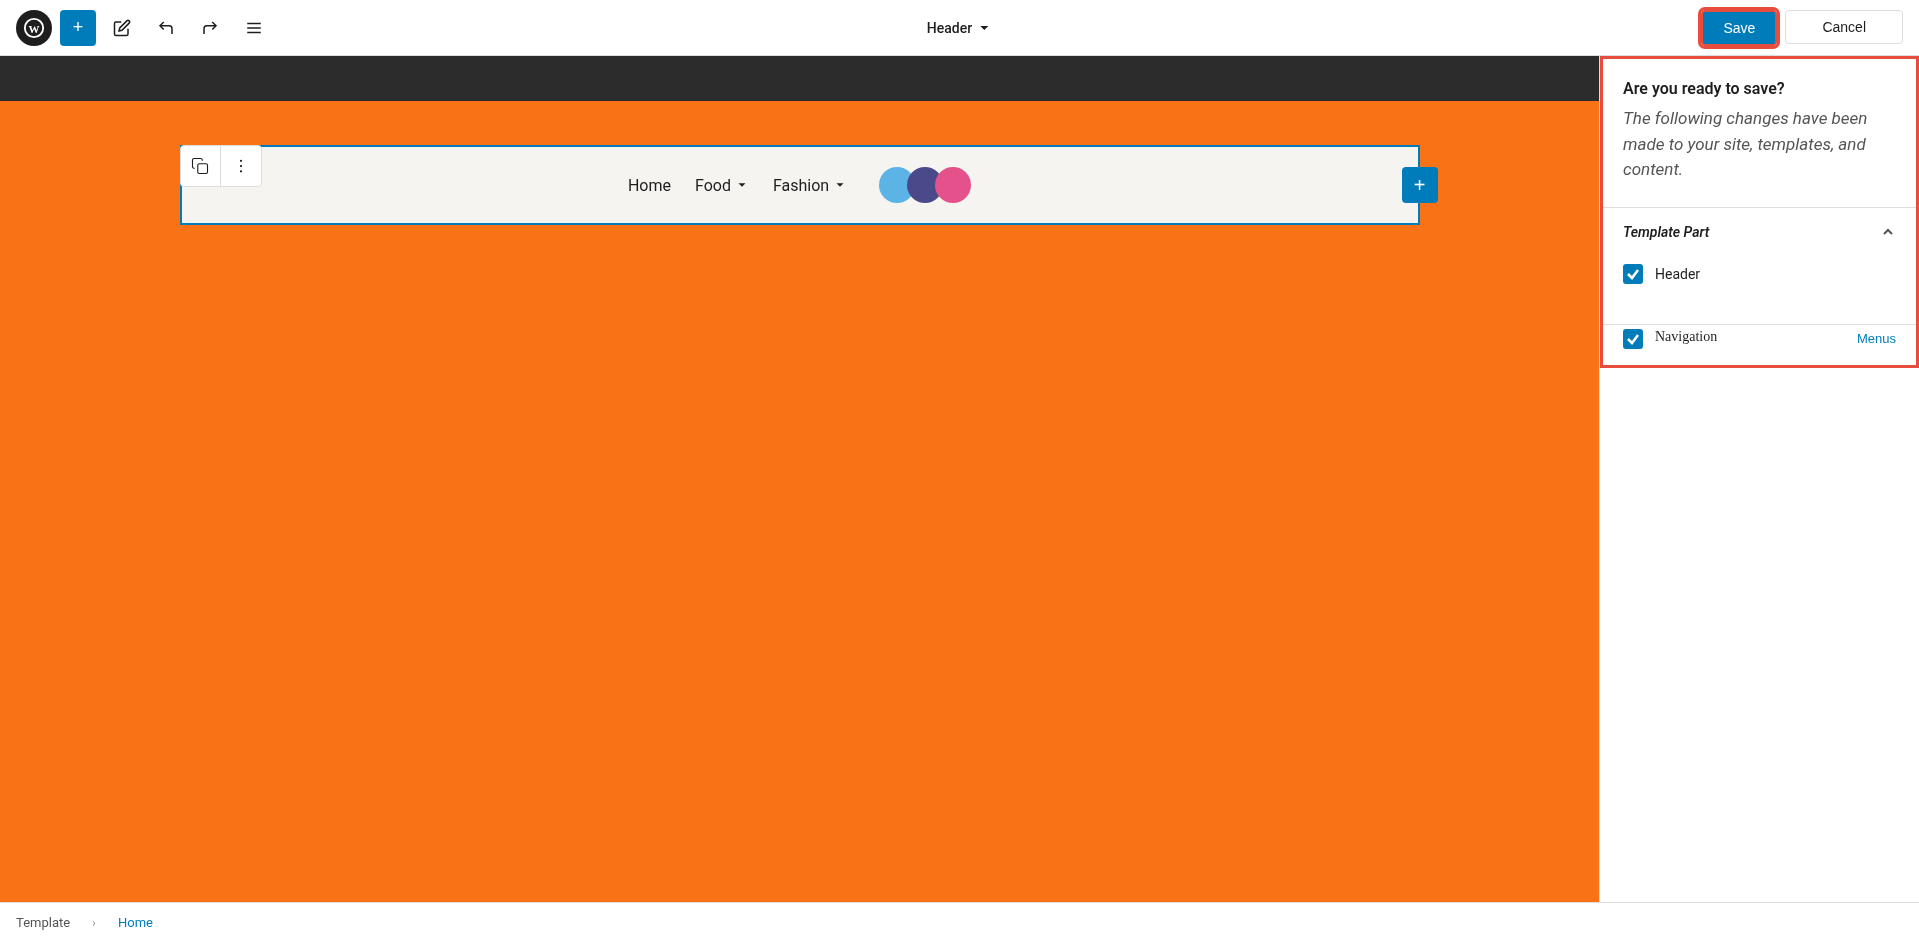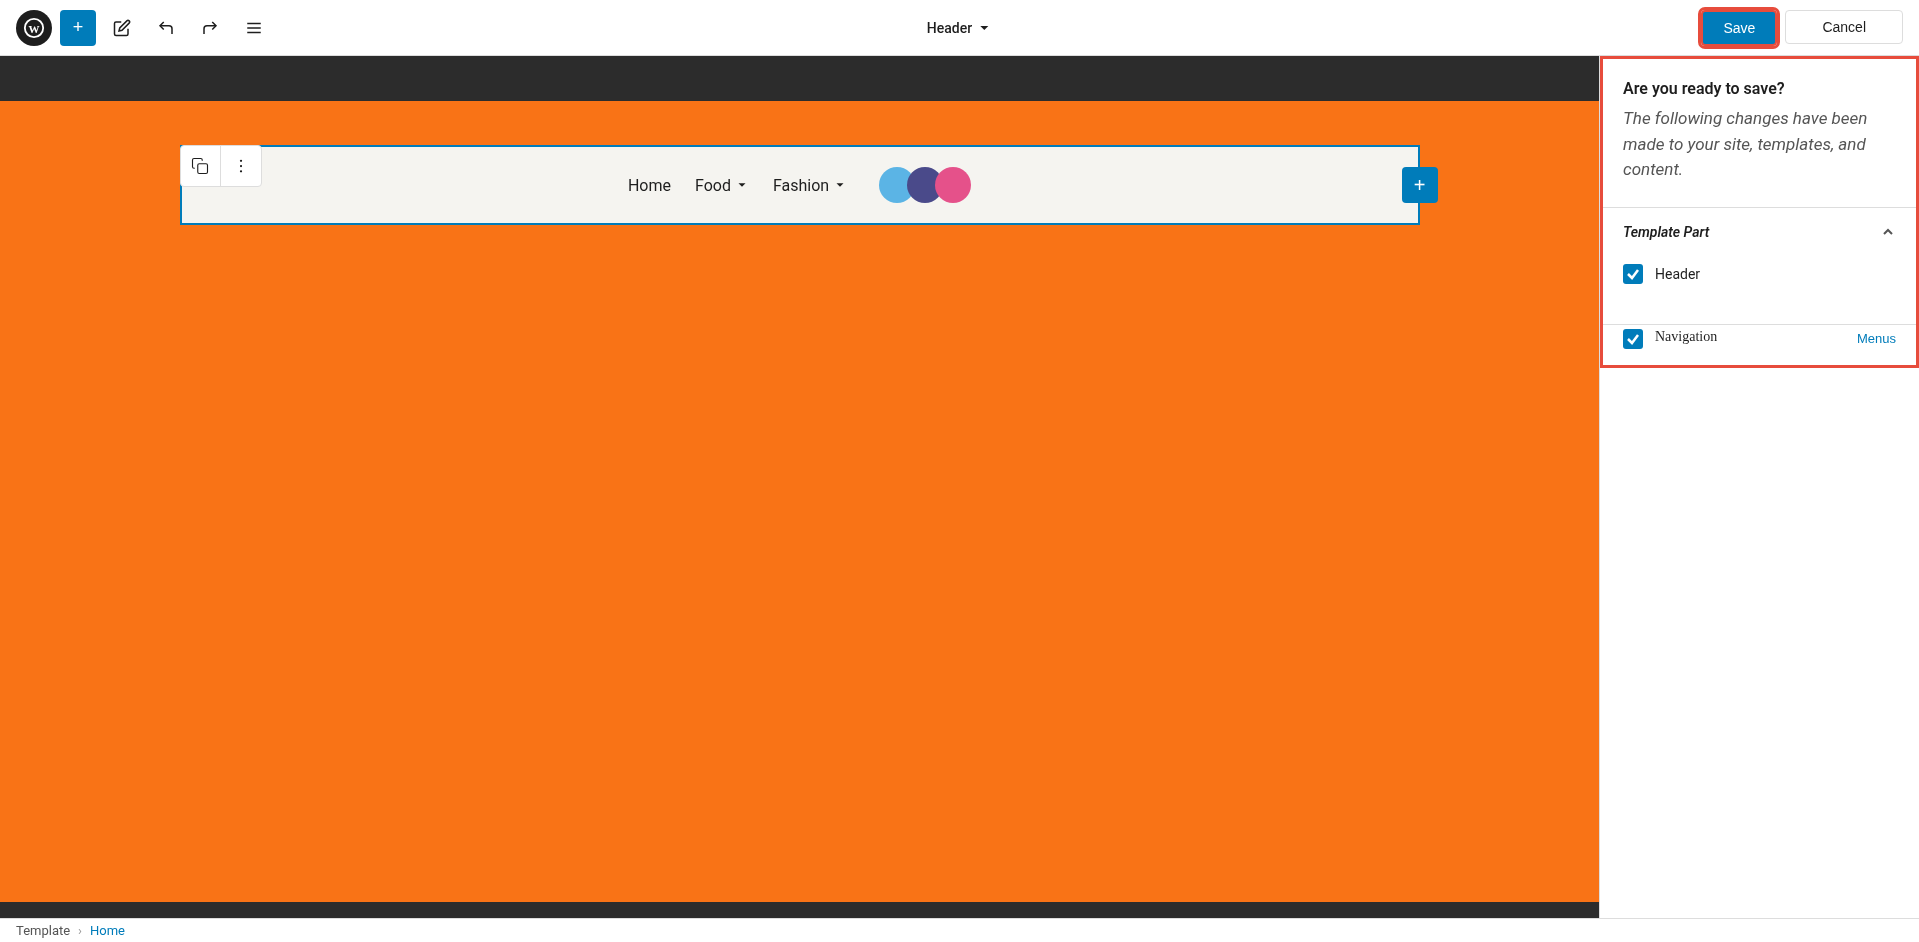--- a/index.html
+++ b/index.html
@@ -352,27 +352,27 @@
       border: none;
       text-decoration: none;
     }
 
     
     .status-bar {
       position: absolute;
       bottom: 0;
       left: 0;
       right: 0;
-      height: 24px;
+      height: 40px;
       background: #fff;
       border-top: 1px solid #ddd;
       display: flex;
       align-items: center;
       padding: 0 16px;
-      gap: 8px;
+      gap: 22px;
     }
 
     .status-text {
       font-size: 13px;
       color: #555;
     }
 
     .status-separator {
       color: #999;
       font-size: 13px;

